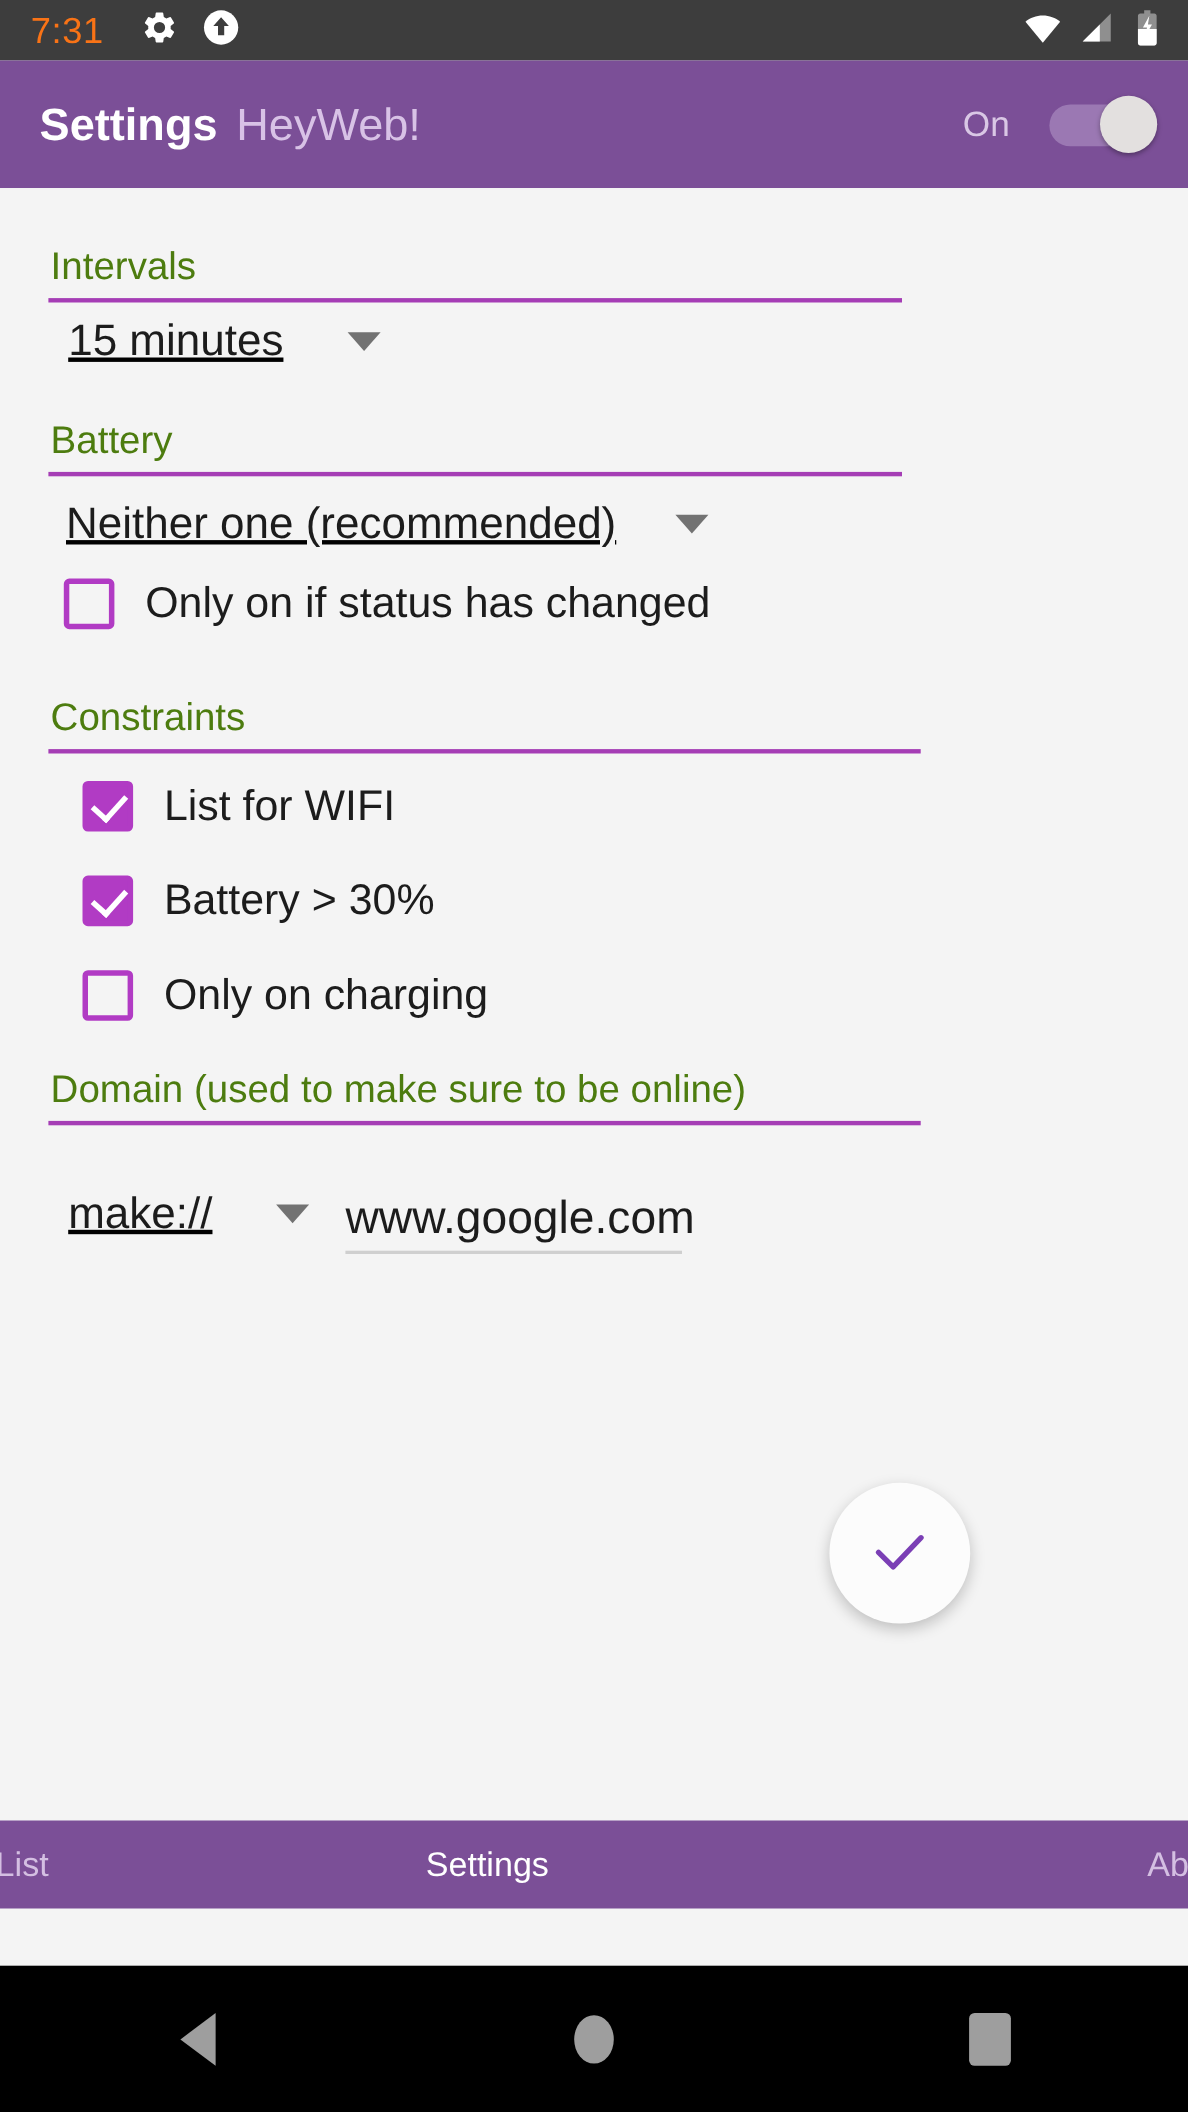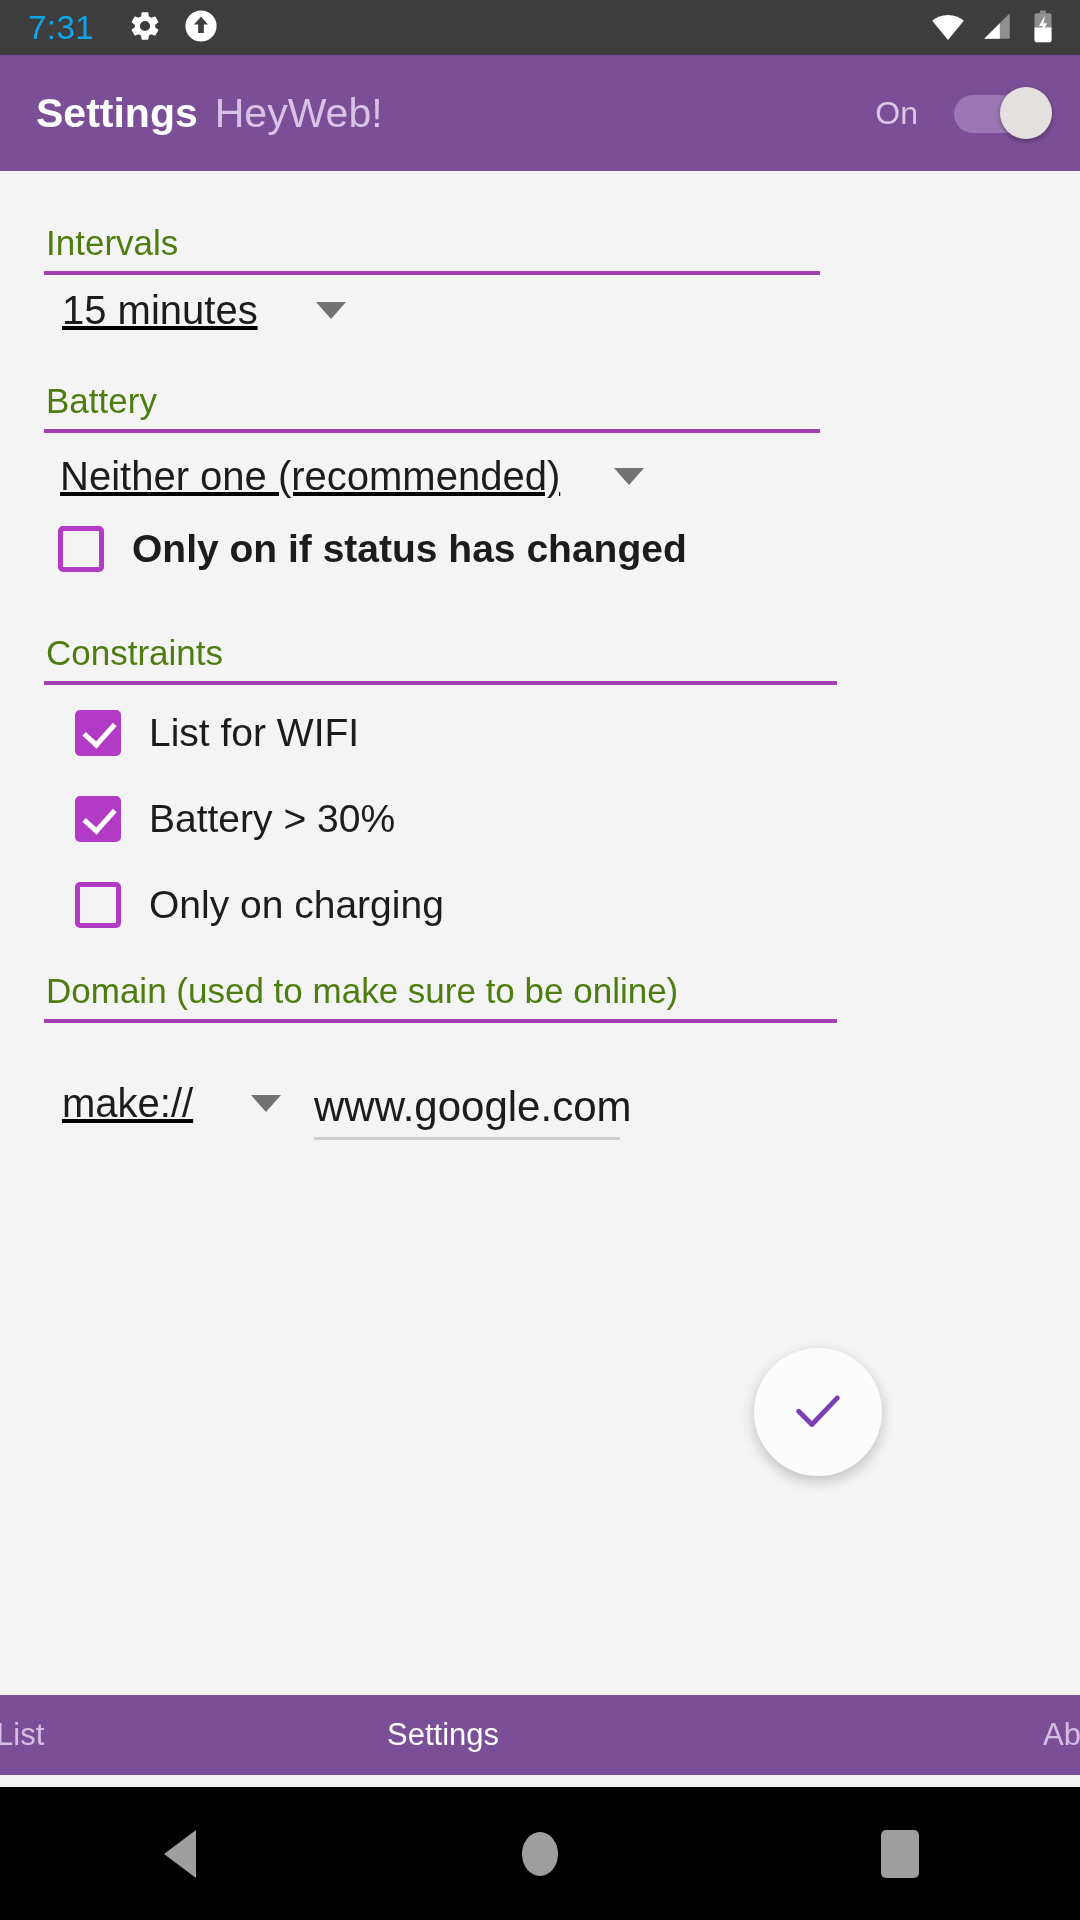--- a/index.html
+++ b/index.html
@@ -10,21 +10,21 @@
     overflow: hidden;
   }
   #screen { position: relative; width: 1080px; height: 1920px; background: #f4f4f4; }
 
   
   .statusbar {
     position: absolute; left: 0; top: 0; width: 1080px; height: 55px;
     background: #3d3d3d; display: flex; align-items: center;
   }
   .sb-time {
-    color: #0ea5e9; font-size: 33px; font-weight: 400;
+    color: #f97316; font-size: 33px; font-weight: 400;
     margin-left: 28px; letter-spacing: 0.5px;
   }
   .sb-left-icons { display: flex; align-items: center; gap: 22px; margin-left: 34px; }
   .sb-right-icons {
     margin-left: auto; display: flex; align-items: center; gap: 14px; margin-right: 22px;
   }
   .sb-ic { display: block; }
 
   
   .appbar {
@@ -98,21 +98,21 @@
   .fab {
     position: absolute; left: 754px; top: 1348px; width: 128px; height: 128px;
     background: #fcfcfc; border-radius: 50%;
     box-shadow: 0 5px 14px rgba(0,0,0,0.22);
     display: flex; align-items: center; justify-content: center;
     z-index: 5;
   }
 
   
   .tabbar {
-    position: absolute; left: 0; top: 1695px; width: 1080px; height: 80px;
+    position: absolute; left: 0; top: 1655px; width: 1080px; height: 80px;
     background: #7b4f97; display: flex; align-items: center; z-index: 3;
   }
   .tab { position: absolute; font-size: 31px; white-space: nowrap; }
   .tab.inactive { color: #d4bfe2; }
   .tab.active { color: #ffffff; }
 
   
   .navbar {
     position: absolute; left: 0; top: 1787px; width: 1080px; height: 133px;
     background: #000000; display: flex; align-items: center; justify-content: center;
@@ -189,21 +189,21 @@
       <span class="caret" style="margin-left:58px;"></span>
     </div>
 
     <div class="section-label" style="left:46px; top:210px;">Battery</div>
     <div class="rule" style="left:44px; top:258px; width:776px;"></div>
     <div class="spinner" style="left:60px; top:283px;">
       <span class="spinner-value">Neither one (recommended)</span>
       <span class="caret" style="margin-left:54px;"></span>
     </div>
 
-    <div class="cbrow" style="left:58px; top:355px;font-weight:bold;">
+    <div class="cbrow" style="left:58px; top:355px;">
       <span class="cbox off"></span>
       <span class="cblabel">Only on if status has changed</span>
     </div>
 
     <div class="section-label" style="left:46px; top:462px;">Constraints</div>
     <div class="rule" style="left:44px; top:510px; width:793px;"></div>
 
     <div class="cbrow" style="left:75px; top:539px;">
       <span class="cbox on"></span>
       <span class="cblabel">List for WIFI</span>

